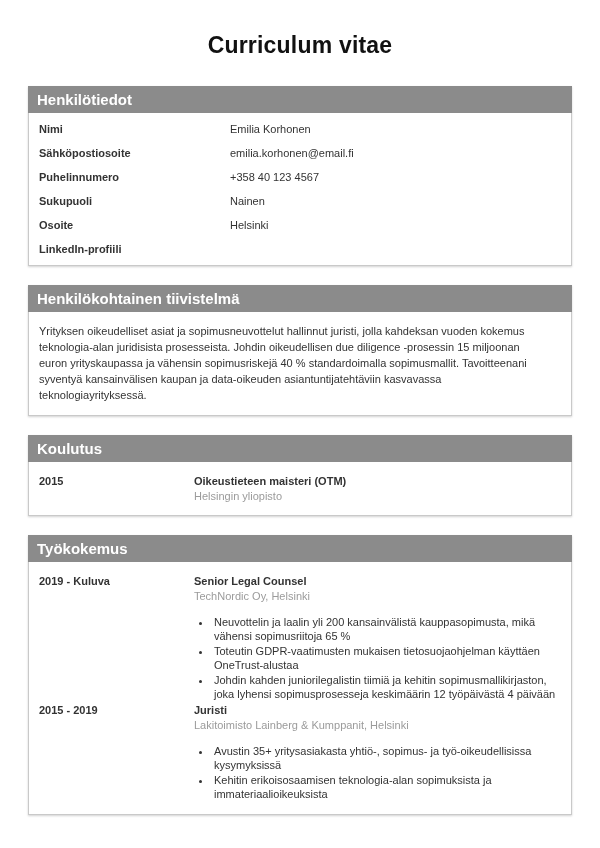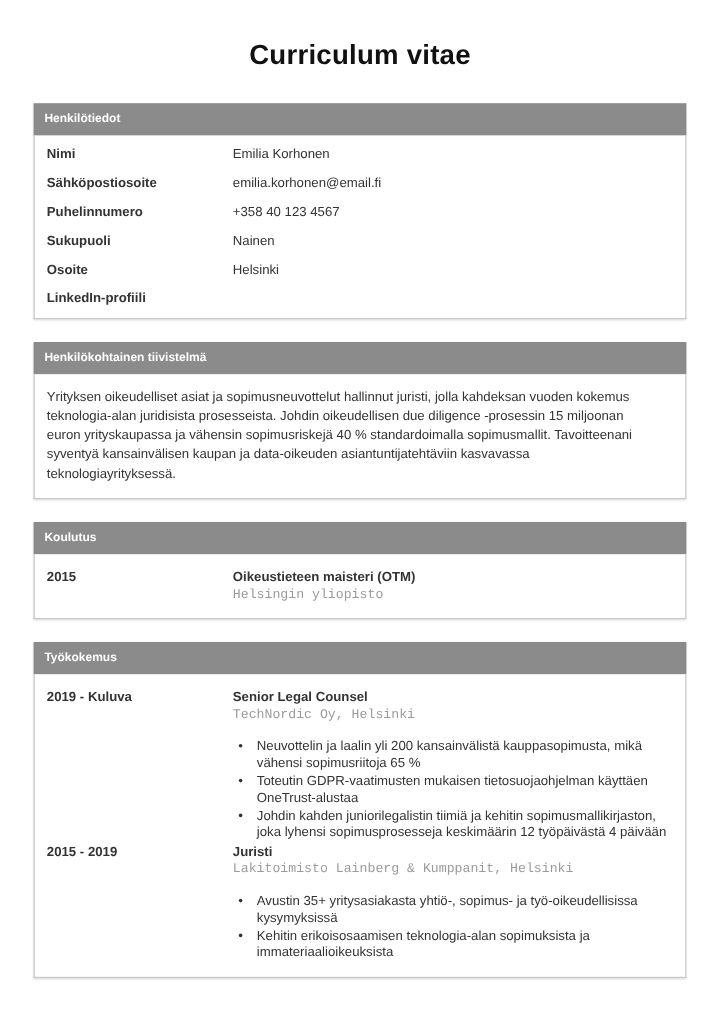--- a/index.html
+++ b/index.html
@@ -25,39 +25,40 @@
     color: #111111;
     letter-spacing: 0.2px;
   }
   .section {
     margin-bottom: 19px;
     box-shadow: 0 1px 2px rgba(0,0,0,0.18);
   }
   .section-header {
     background: #8b8b8b;
     color: #ffffff;
-    font-size: 10px;
+    font-size: 15px;
     font-weight: bold;
     padding: 6px 9px 5px 9px;
     line-height: 16px;
   }
   .section-body {
     background: #ffffff;
     border: 1px solid #c9c9c9;
     border-top: none;
     font-size: 11px;
     line-height: 14px;
   }
   
   .fields {
     padding: 4px 0 4px 0;
   }
   .field-row {
     display: flex;
     padding: 5px 10px;
+    gap: 36px;
   }
   .field-label {
     flex: 0 0 155px;
     font-weight: bold;
   }
   .field-value {
     flex: 1;
   }
   
   .summary-body {
@@ -80,21 +81,20 @@
   }
   .entry-main {
     flex: 1;
   }
   .entry-role {
     font-weight: bold;
   }
   .entry-org {
     color: #9b9b9b;
     margin-top: 1px;
-    font-family: Liberation Mono, monospace;
   }
   .bullets {
     margin: 12px 0 0 0;
     padding: 0 0 0 18px;
   }
   .bullets li {
     margin: 0 0 1px 0;
     padding-left: 2px;
   }
 </style>

